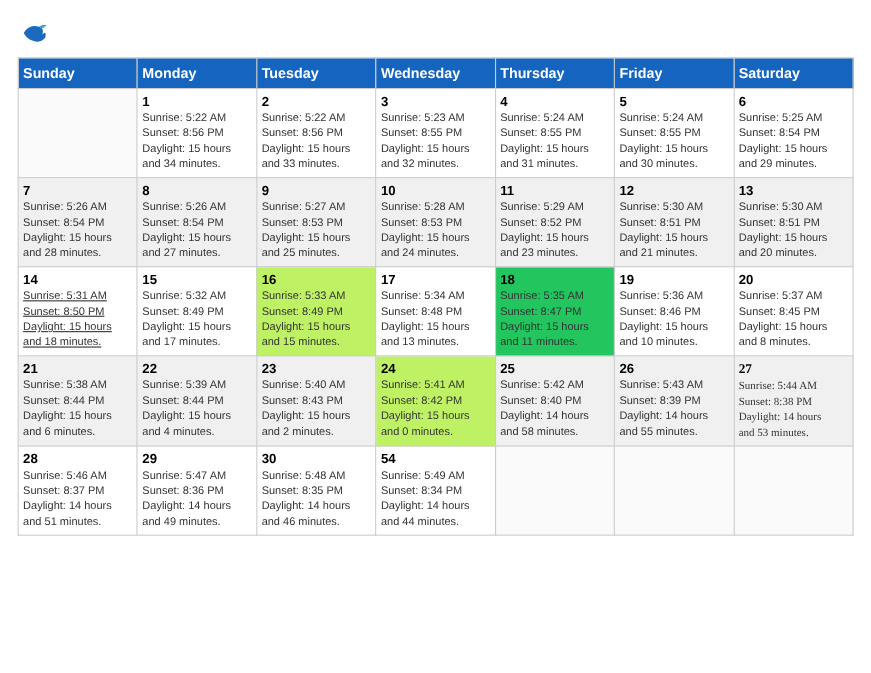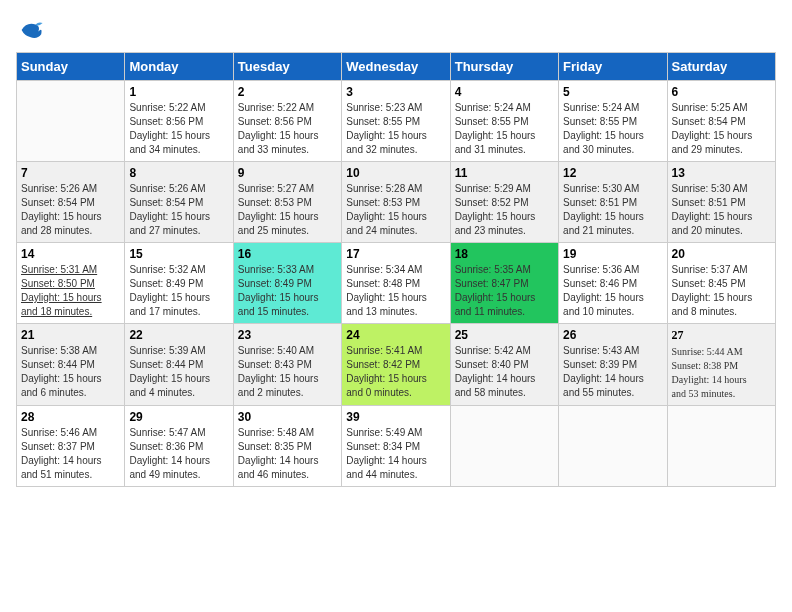--- a/index.html
+++ b/index.html
@@ -217,21 +217,21 @@
 Daylight: 15 hours
 and 18 minutes.</div>
         </td>
         <td style="background: rgb(255, 255, 255); margin-top: 45px;">
           <div class="day-num">15</div>
           <div class="day-info" style="white-space: pre-line;">Sunrise: 5:32 AM
 Sunset: 8:49 PM
 Daylight: 15 hours
 and 17 minutes.</div>
         </td>
-        <td style="background: #5eead4;">
+        <td style="background: #bef264;">
           <div class="day-num">16</div>
           <div class="day-info" style="white-space: pre-line;">Sunrise: 5:33 AM
 Sunset: 8:49 PM
 Daylight: 15 hours
 and 15 minutes.</div>
         </td>
         <td style="background: rgb(255, 255, 255);">
           <div class="day-num">17</div>
           <div class="day-info" style="white-space: pre-line;">Sunrise: 5:34 AM
 Sunset: 8:48 PM
@@ -327,21 +327,21 @@
 and 49 minutes.</div>
         </td>
         <td style="background: rgb(255, 255, 255);">
           <div class="day-num">30</div>
           <div class="day-info" style="white-space: pre-line;">Sunrise: 5:48 AM
 Sunset: 8:35 PM
 Daylight: 14 hours
 and 46 minutes.</div>
         </td>
         <td style="background: rgb(255, 255, 255);">
-          <div class="day-num">39</div>
+          <div class="day-num">54</div>
           <div class="day-info" style="white-space: pre-line;">Sunrise: 5:49 AM
 Sunset: 8:34 PM
 Daylight: 14 hours
 and 44 minutes.</div>
         </td>
         <td class="empty" style="background: rgb(250, 250, 250);"></td>
         <td class="empty" style="background: rgb(250, 250, 250);"></td>
         <td class="empty" style="background: rgb(250, 250, 250);"></td>
       </tr>
     </tbody>

